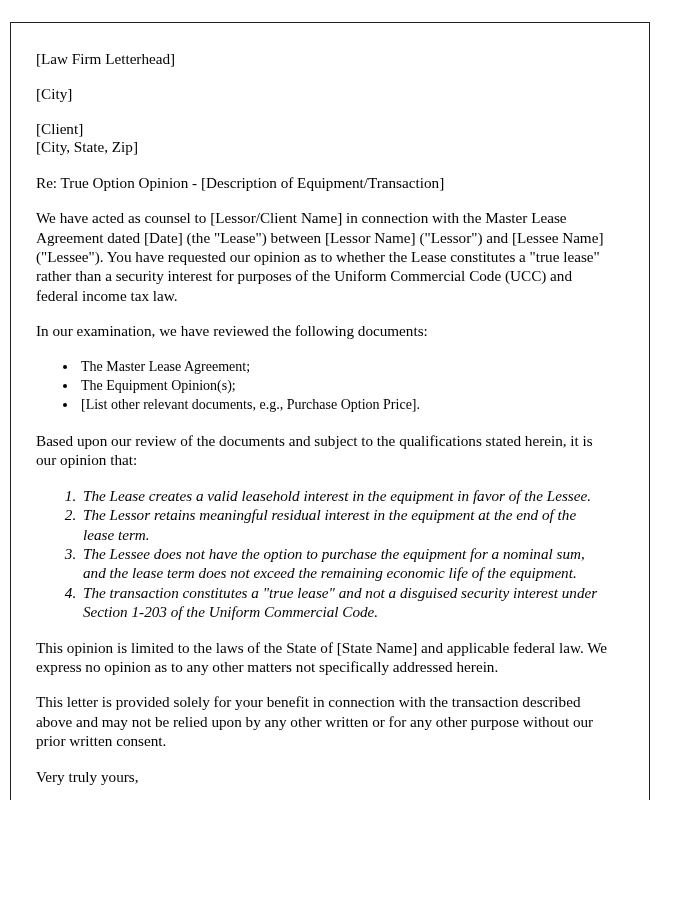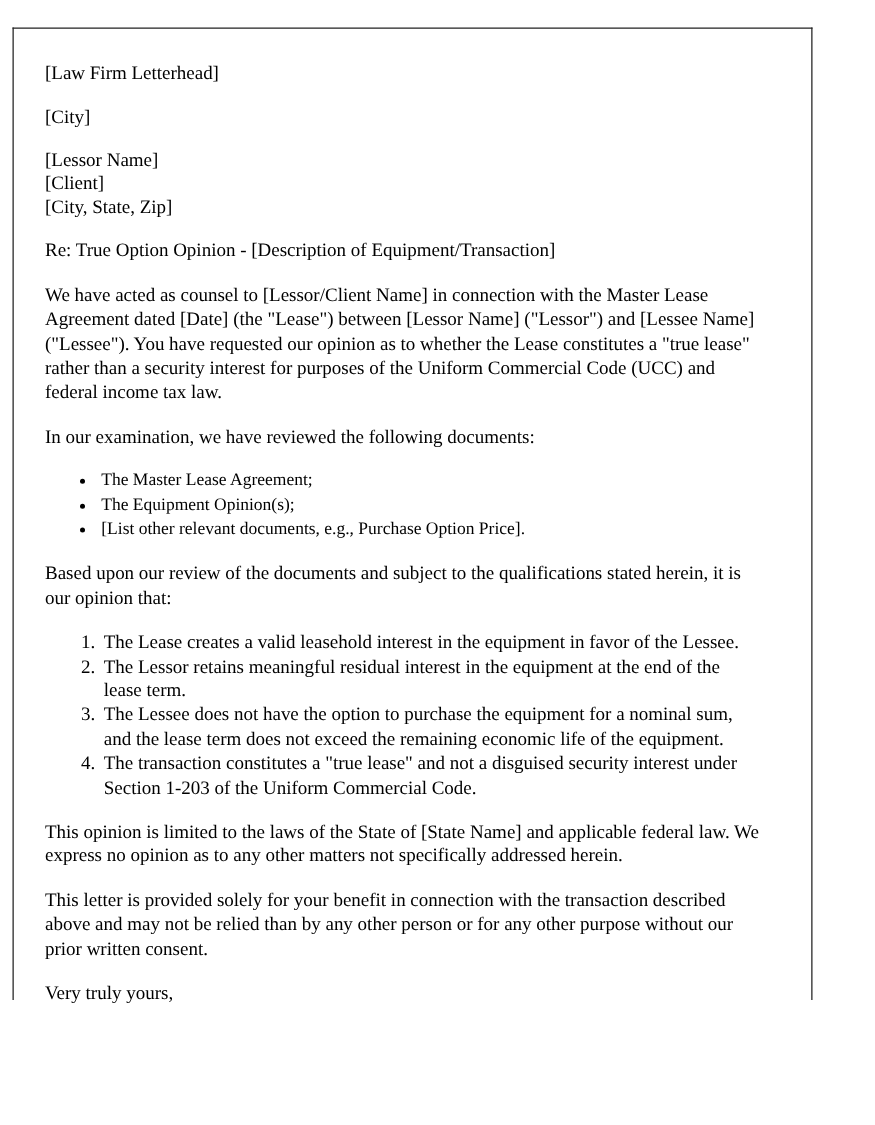--- a/index.html
+++ b/index.html
@@ -62,39 +62,39 @@
   .doc-list li {
     font-size: 14px;
     line-height: 19.4px;
     padding-left: 3px;
   }
 
   .opinion-list {
     margin: 0 4px 16px 0;
     padding: 0 0 0 44px;   
     list-style-type: decimal;
+    font-style: italic;
   }
   .opinion-list li {
     font-size: 15.2px;
     line-height: 19.4px;
     padding-left: 3px;
   }
 </style>
 </head>
 <body>
 
 <div class="page-sheet">
   <div class="page-body">
 
     <p class="para">[Law Firm Letterhead]</p>
 
     <p class="para">[City]</p>
 
     <div class="addr-block">
-      <div class="addr-line">[Lessor Name]</div>
       <div class="addr-line">[Client]</div>
       <div class="addr-line">[City, State, Zip]</div>
     </div>
 
     <p class="para">Re: True Option Opinion - [Description of Equipment/Transaction]</p>
 
 
     <p class="para">We have acted as counsel to [Lessor/Client Name] in connection with the Master Lease Agreement dated [Date] (the "Lease") between [Lessor Name] ("Lessor") and [Lessee Name] ("Lessee"). You have requested our opinion as to whether the Lease constitutes a "true lease" rather than a security interest for purposes of the Uniform Commercial Code (UCC) and federal income tax law.</p>
 
     <p class="para">In our examination, we have reviewed the following documents:</p>
@@ -109,18 +109,18 @@
 
     <ol class="opinion-list">
       <li>The Lease creates a valid leasehold interest in the equipment in favor of the Lessee.</li>
       <li>The Lessor retains meaningful residual interest in the equipment at the end of the lease term.</li>
       <li>The Lessee does not have the option to purchase the equipment for a nominal sum, and the lease term does not exceed the remaining economic life of the equipment.</li>
       <li>The transaction constitutes a "true lease" and not a disguised security interest under Section 1-203 of the Uniform Commercial Code.</li>
     </ol>
 
     <p class="para">This opinion is limited to the laws of the State of [State Name] and applicable federal law. We express no opinion as to any other matters not specifically addressed herein.</p>
 
-    <p class="para">This letter is provided solely for your benefit in connection with the transaction described above and may not be relied than by any other person or for any other purpose without our prior written consent.</p>
+    <p class="para">This letter is provided solely for your benefit in connection with the transaction described above and may not be relied upon by any other written or for any other purpose without our prior written consent.</p>
 
     <p class="para">Very truly yours,</p>
 
   </div>
 </div>
 
 </body></html>

